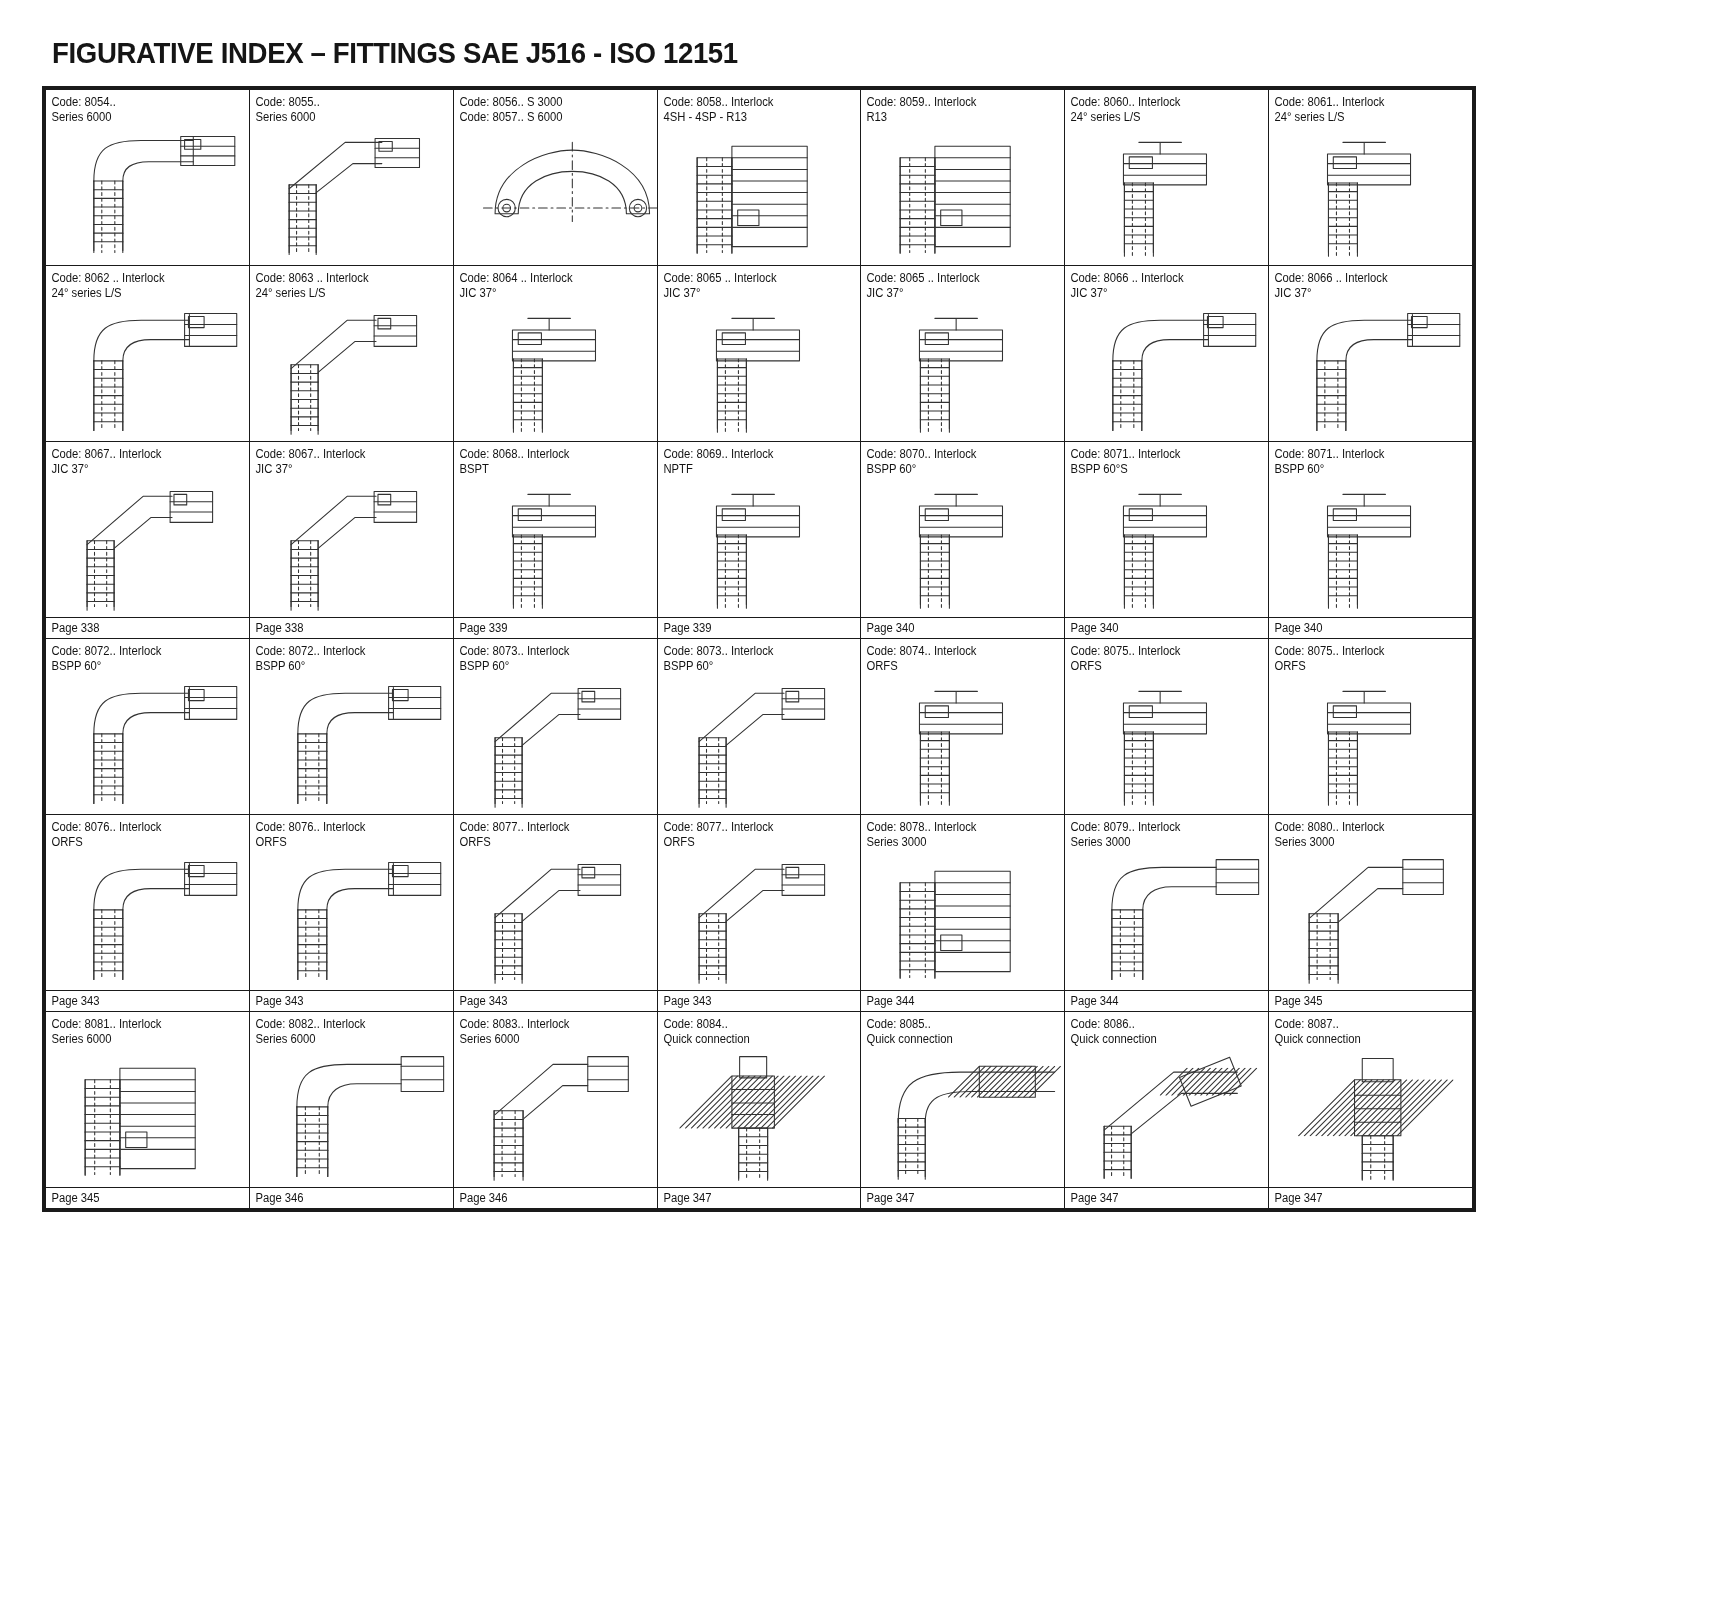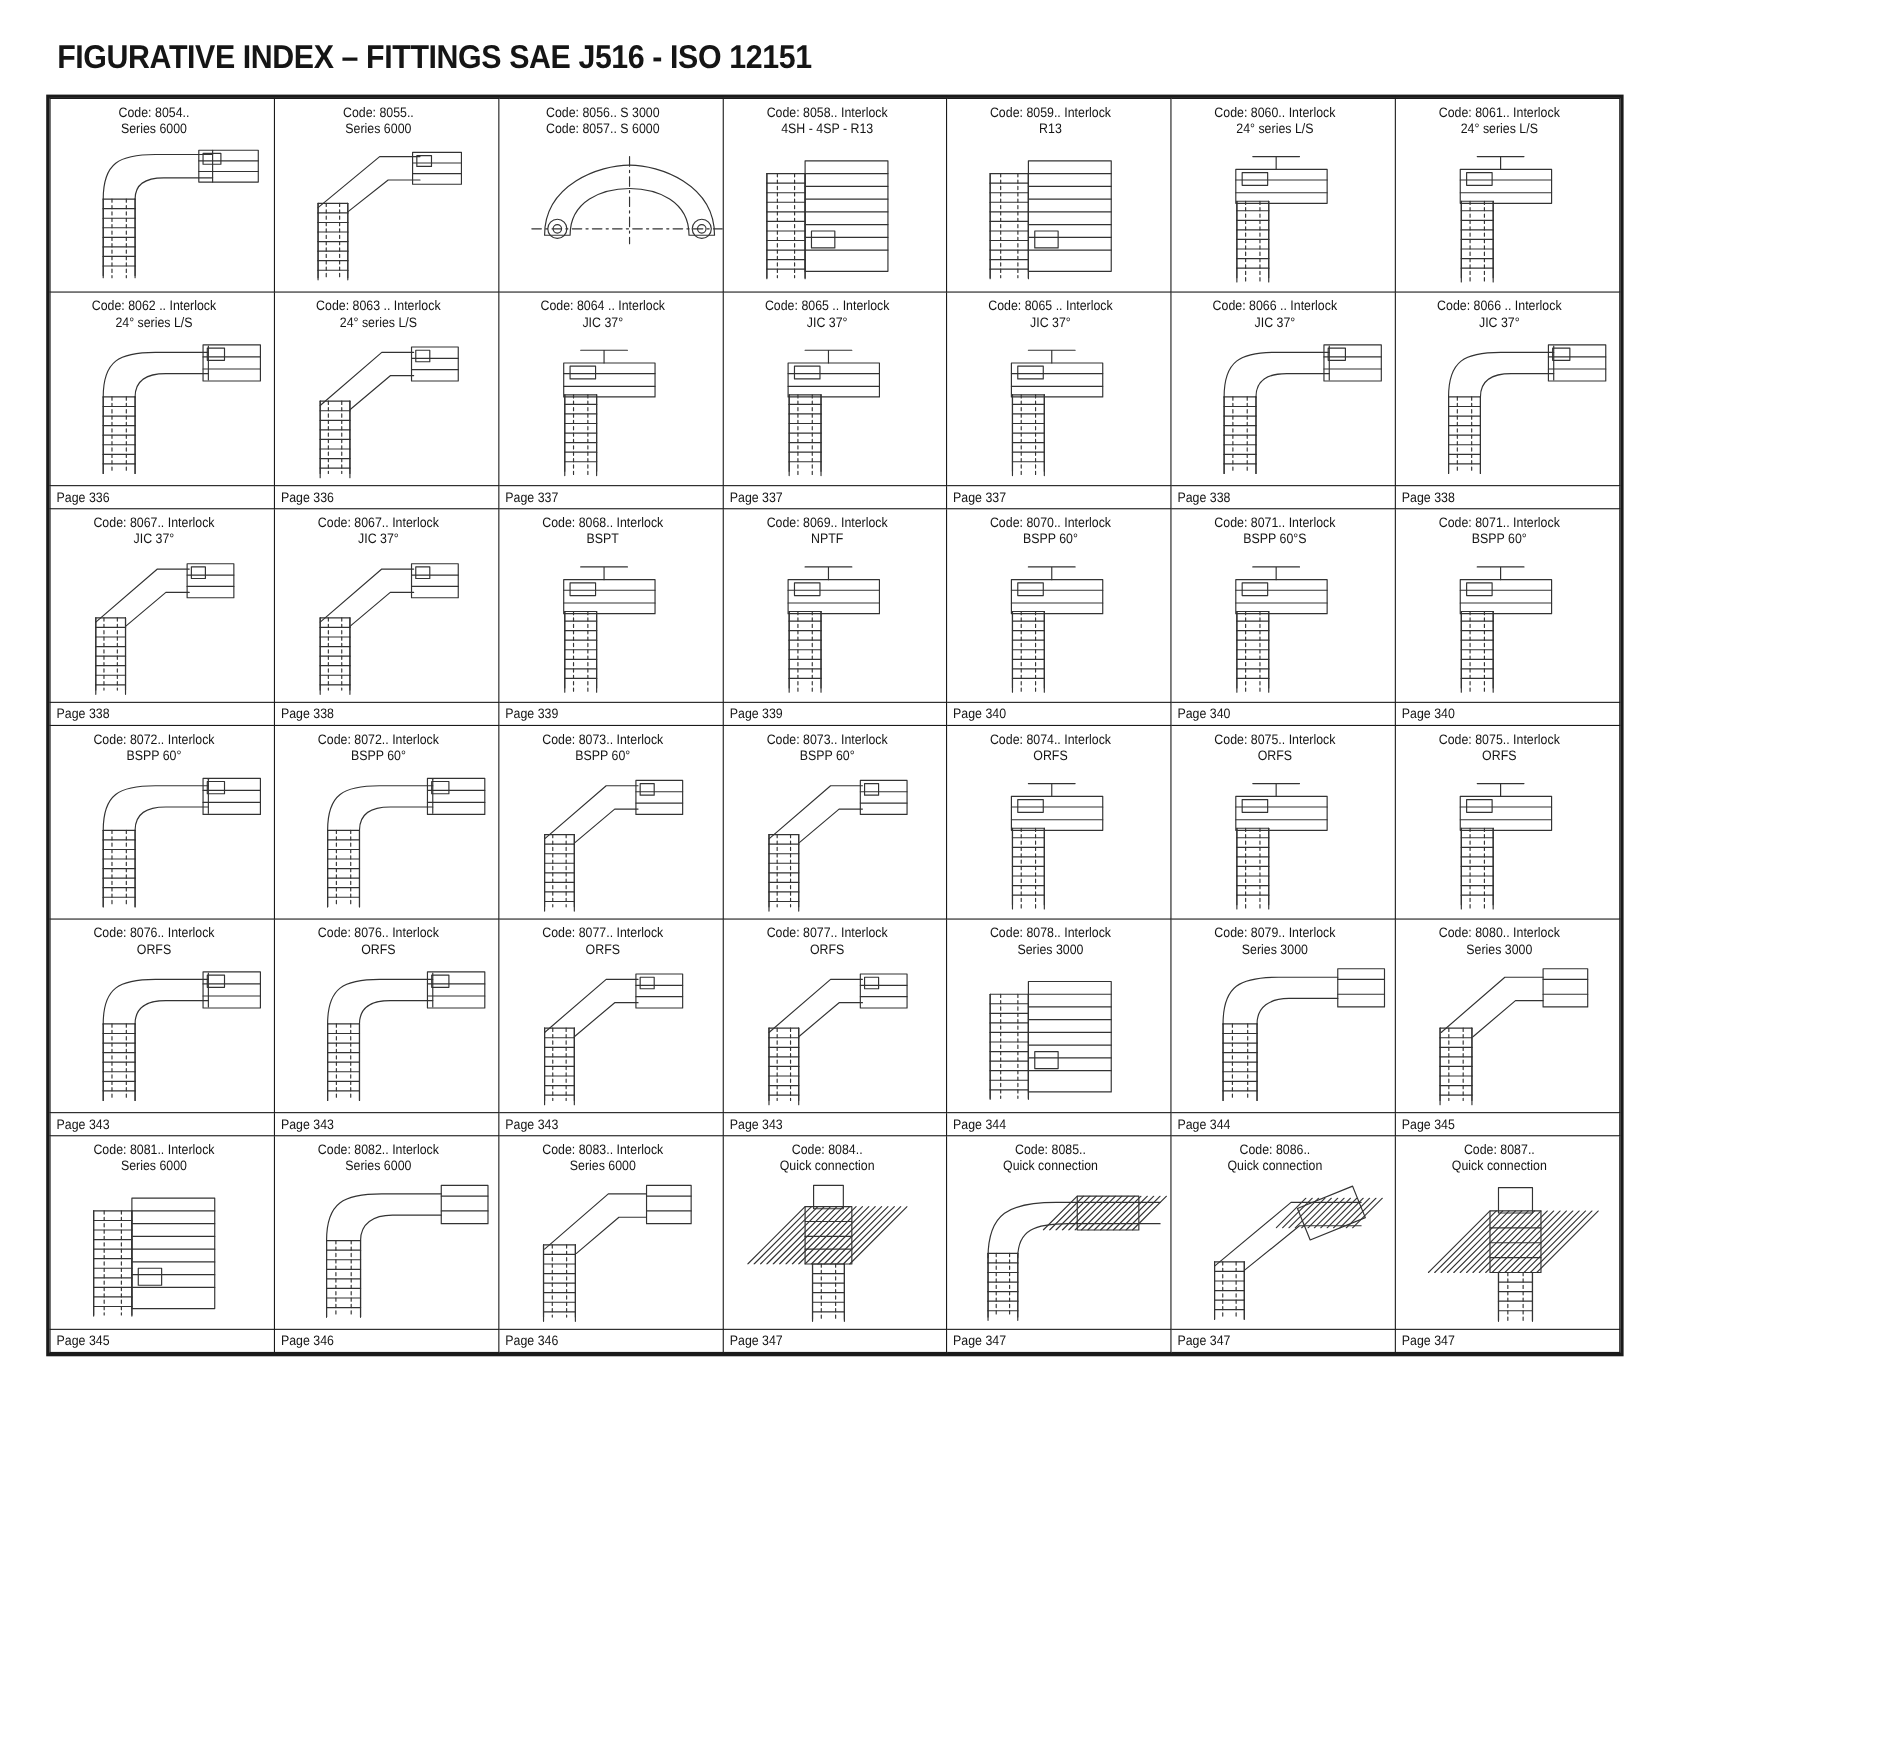--- a/index.html
+++ b/index.html
@@ -19,21 +19,21 @@
     transform: scaleX(0.92);
     transform-origin: left center;
     white-space: nowrap;
     margin: 6px 0 16px 10px;
   }
 
   .grid-wrap { border: 3px solid #1a1a1a; width: 1434px; }
   table.grid { border-collapse: collapse; width: 100%; table-layout: fixed; }
   table.grid td { border: 1px solid #1a1a1a; padding: 0; vertical-align: top; }
 
-  .cell { position: relative; height: 100%; text-align: center; }
+  .cell { position: relative; height: 100%; }
 
   .code {
     font-family: "Liberation Sans", sans-serif;
     font-size: 12.5px;
     line-height: 15px;
     color: #141414;
     padding: 5px 0 0 6px;
     transform: scaleX(0.9);
     transform-origin: left top;
     white-space: nowrap;
@@ -546,43 +546,20 @@
     <path d="M77 62 C77 46 88 40 106 40 L146 40" fill="none"></path>
     <rect x="141" y="13" width="54" height="34"></rect>
           <path d="M141 24.333333333333332 L195 24.333333333333332 M141 35.666666666666664 L195 35.666666666666664"></path>
           <rect x="145" y="16" width="16.2" height="11.56"></rect>
     <path d="M146 14 L146 46"></path>
                   </svg>
                 </div>
               </div>
             </td>
           </tr>
-          <tr class="row-foot">
-            <td>
-              <div class="pg">Page 336</div>
-            </td>
-            <td>
-              <div class="pg">Page 336</div>
-            </td>
-            <td>
-              <div class="pg">Page 337</div>
-            </td>
-            <td>
-              <div class="pg">Page 337</div>
-            </td>
-            <td>
-              <div class="pg">Page 337</div>
-            </td>
-            <td>
-              <div class="pg">Page 338</div>
-            </td>
-            <td>
-              <div class="pg">Page 338</div>
-            </td>
-          </tr>
           <tr>
             <td>
               <div class="cell">
                 <div class="code">
                   <span class="ln">Code: 8067.. Interlock</span>
                   <span class="ln">JIC 37°</span>
                 </div>
                 <div class="art">
                   <svg viewBox="0 0 205 145" preserveAspectRatio="xMidYMid meet" fill="none" stroke="#333333" stroke-width="1.1" stroke-linejoin="round" stroke-linecap="round">
     <path d="M40 66 L68 66"></path>

